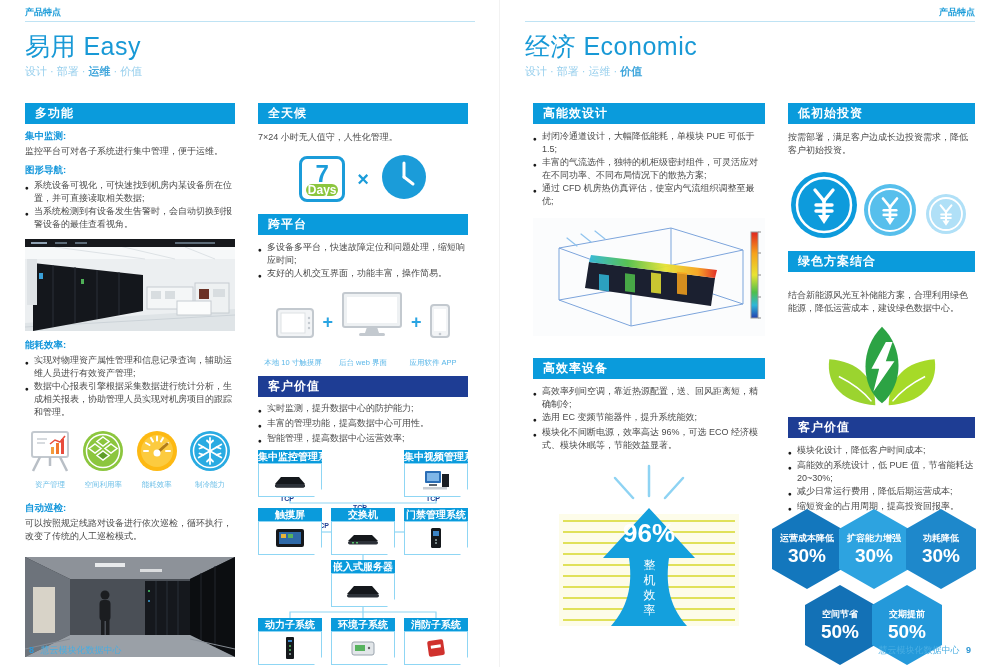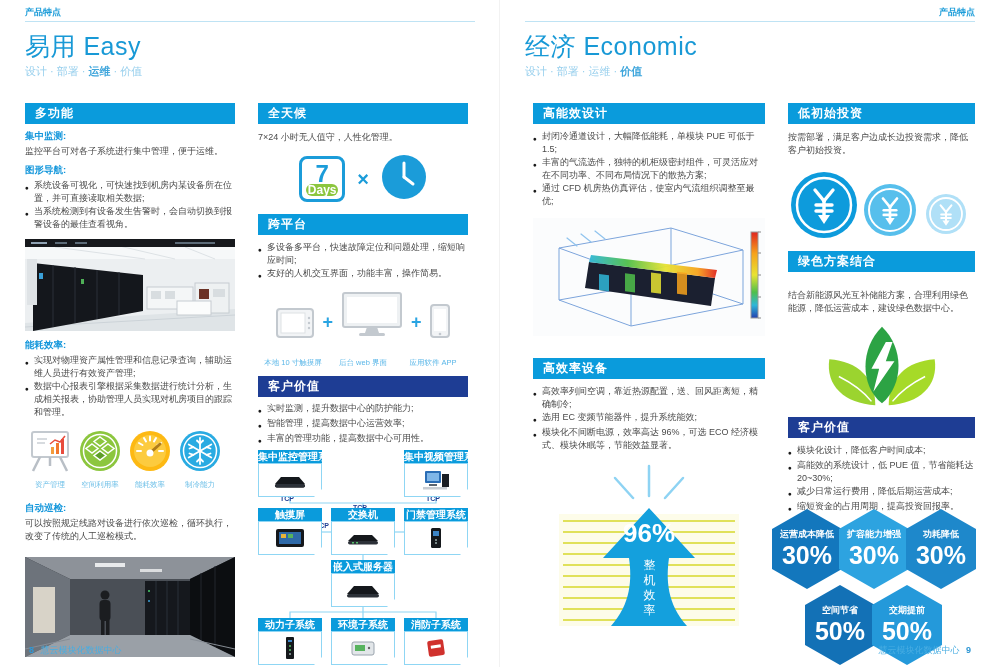--- a/index.html
+++ b/index.html
@@ -18,21 +18,21 @@
   .bar{background:#0a9bdc;color:#fff;font-size:12px;font-weight:bold;
        padding:4px 0 4px 10px;letter-spacing:1px;line-height:13px;}
   .bar.dark{background:#1e3d94;}
   .lbl{color:#1296db;font-weight:bold;font-size:9.5px;margin:6px 0 2px;}
   .txt{font-size:9px;line-height:13px;color:#4a4a4a;}
   .bullet{display:flex;font-size:9px;line-height:13px;color:#4a4a4a;}
   .bullet::before{content:"●";font-size:6.5px;margin:2px 5px 0 0;color:#1a1a1a;flex:none;}
   .fig{margin:8px 0;}
   .fig svg{display:block;}
   
-  .icons4{display:flex;justify-content:flex-start;margin-top:10px;}
+  .icons4{display:flex;justify-content:space-between;margin-top:10px;}
   .icn{width:50px;text-align:center;}
   .icn .cap{font-size:7.5px;color:#6fc0e8;margin-top:3px;white-space:nowrap;}
   
   .calrow{display:flex;align-items:center;justify-content:center;gap:12px;margin:10px 0 2px;}
   .times{font-size:20px;color:#1b9cd9;font-weight:bold;}
   .cal{position:relative;width:46px;height:46px;border:3px solid #1b9cd9;border-radius:8px;background:#fff;box-sizing:border-box;}
   .cal .seven{position:absolute;top:0;left:0;right:0;text-align:center;font-size:24px;font-weight:bold;color:#1b9cd9;line-height:30px;}
   .cal .days{position:absolute;left:4px;right:4px;bottom:3px;background:#8cc63e;border-radius:7px;
              color:#fff;font-size:12px;font-weight:bold;text-align:center;line-height:12px;}
   
@@ -54,21 +54,21 @@
   .arrow-val{position:absolute;left:0;top:54px;width:220px;text-align:center;
              font-size:26px;font-weight:bold;color:#fff;}
   .arrow-lbl{position:absolute;left:104px;top:94px;width:13px;font-size:12px;line-height:15px;
              font-weight:normal;color:#fff;word-break:break-all;text-align:center;}
   
   .hexwrap{position:relative;width:204px;height:160px;margin:-6px 0 0 -16px;}
   .hex{position:absolute;width:70px;height:80px;color:#fff;text-align:center;
        clip-path:polygon(50% 0,100% 25%,100% 75%,50% 100%,0 75%,0 25%);
        display:flex;flex-direction:column;align-items:center;justify-content:center;}
   .hex .hl{font-size:9px;font-weight:bold;white-space:nowrap;}
-  .hex .hv{font-size:25px;font-weight:bold;}
+  .hex .hv{font-size:19px;font-weight:bold;}
   .foot{position:absolute;bottom:10px;font-size:9px;color:#48ade2;}
   .foot .pg{font-weight:bold;margin:0 4px;color:#2f97d4;}
 </style>
 </head>
 <body>
 
 <div>
 
   <div class="page" id="pageL">
     <div class="eyebrow" style="left:25px">产品特点</div>
@@ -290,24 +290,24 @@
         <span>本地 10 寸触摸屏</span>
         <span>后台 web 界面</span>
         <span>应用软件 APP</span>
       </div>
 
       <div class="bar dark" style="margin-top:8px">客户价值</div>
       <div class="bullet" style="margin-top:5px">
           <span>实时监测，提升数据中心的防护能力;</span>
         </div>
       <div class="bullet">
+          <span>丰富的管理功能，提高数据中心可用性。</span>
+        </div>
+      <div class="bullet">
           <span>智能管理，提高数据中心运营效率;</span>
-        </div>
-      <div class="bullet">
-          <span>丰富的管理功能，提高数据中心可用性。</span>
         </div>
 
       <div class="topo">
         <svg class="tlines" width="210" height="219" viewBox="0 0 210 219">
           <g stroke="#8fd6f4" stroke-width="1.2" fill="none">
             <polyline points="32,49 32,55 178,55 178,49"></polyline>
             <line x1="105" y1="55" x2="105" y2="60"></line>
             <line x1="64" y1="84" x2="73" y2="84"></line>
             <line x1="137" y1="84" x2="146" y2="84"></line>
             <line x1="105" y1="107" x2="105" y2="112"></line>

